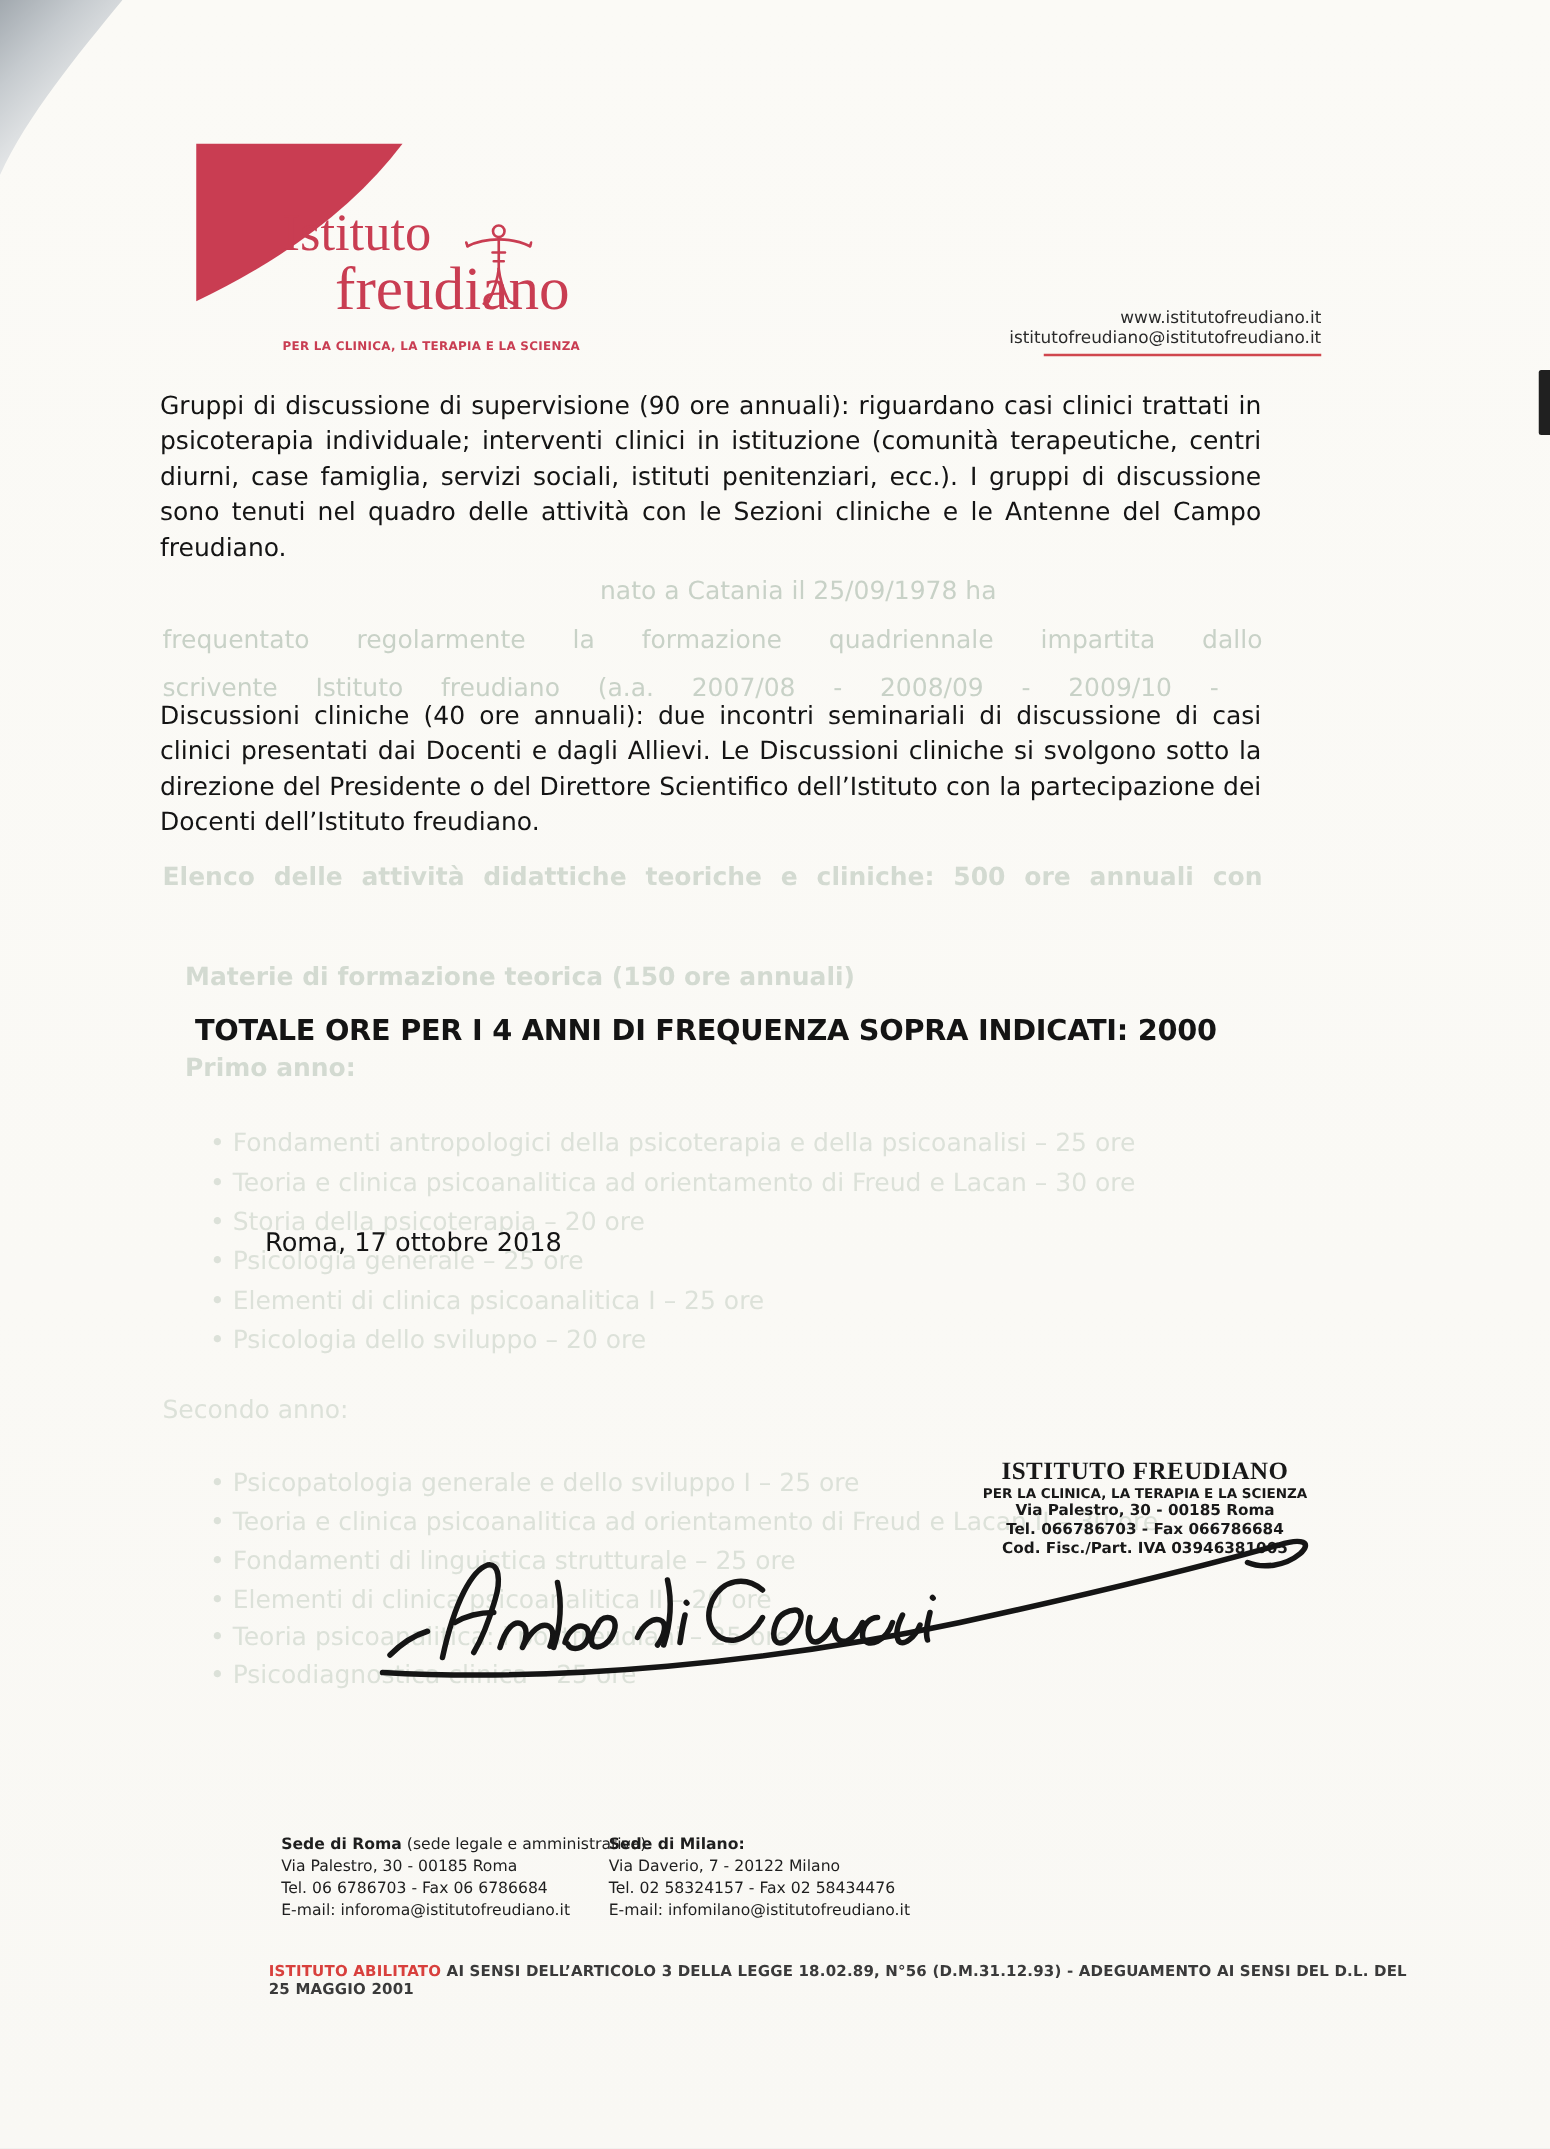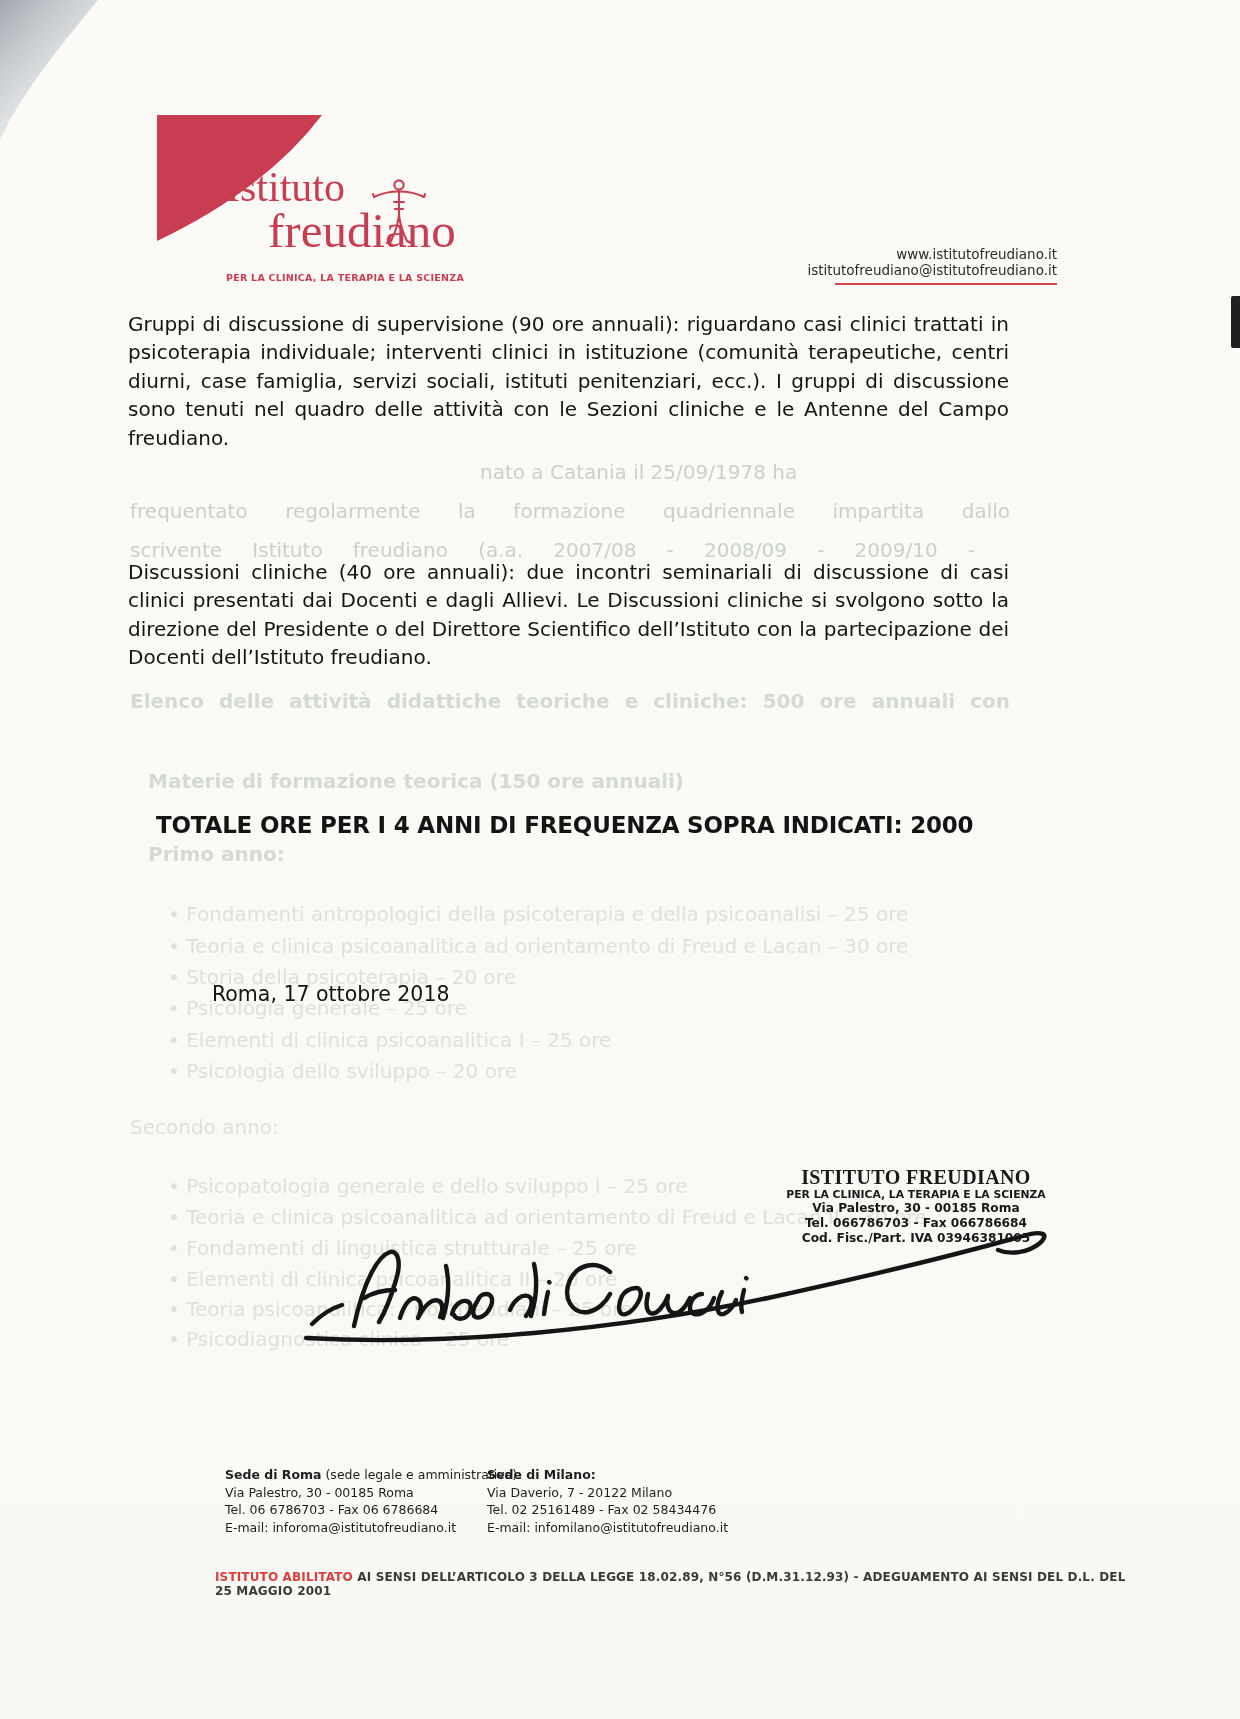--- a/index.html
+++ b/index.html
@@ -146,21 +146,21 @@
 
   <div class="footer-col col-rome">
     <div><b>Sede di Roma</b><span> (sede legale e amministrativa):</span></div>
     <div>Via Palestro, 30 - 00185 Roma</div>
     <div>Tel. 06 6786703 - Fax 06 6786684</div>
     <div>E-mail: inforoma@istitutofreudiano.it</div>
   </div>
   <div class="footer-col col-milan">
     <div><b>Sede di Milano:</b></div>
     <div>Via Daverio, 7 - 20122 Milano</div>
-    <div>Tel. 02 25161489 - Fax 02 58434476</div>
+    <div>Tel. 02 58324157 - Fax 02 58434476</div>
     <div>E-mail: infomilano@istitutofreudiano.it</div>
   </div>
 
   <div class="legal">
     <span class="hl" style="color:#d8403d;">ISTITUTO ABILITATO</span><span> AI SENSI DELL’ARTICOLO 3 DELLA LEGGE 18.02.89, N°56 (D.M.31.12.93)  -  ADEGUAMENTO AI SENSI DEL D.L. DEL 25 MAGGIO 2001</span>
   </div>
 
 </div>
 
 </body></html>

